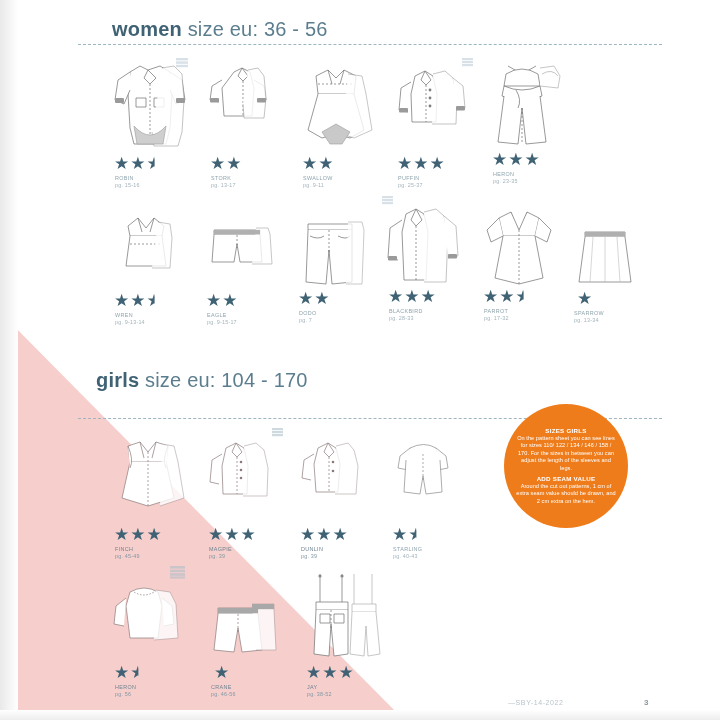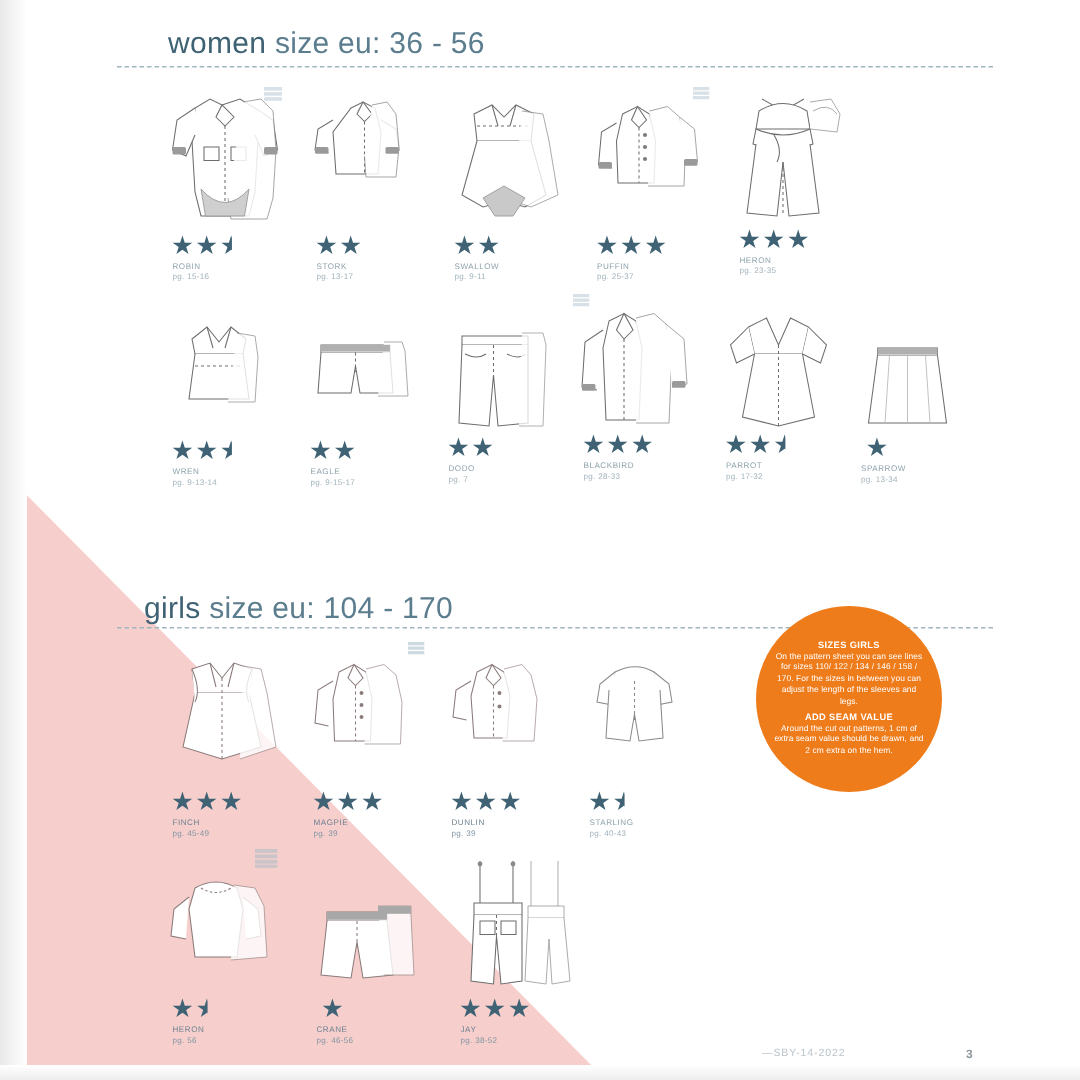--- a/index.html
+++ b/index.html
@@ -37,21 +37,21 @@
     height:0;border-top:1px dashed #9fb6c0;
   }
   
   .sec-title{
     position:absolute;
     font-size:20px;
     color:#4a6b7c;
     letter-spacing:.2px;
     white-space:nowrap;
   }
-  .sec-title .strong{font-weight:normal;color:#3f6274;}
+  .sec-title .strong{font-weight:bold;color:#3f6274;}
   .sec-title .light{font-weight:normal;color:#5b7d8e;}
   
   .cell{position:absolute;}
   .art{position:absolute;left:0;top:0;}
   .stars{
     position:absolute;
     color:#3f6274;
     letter-spacing:1px;
     white-space:nowrap;
     line-height:1;
@@ -375,21 +375,21 @@
           <rect x="22" y="34" width="40" height="4.4"></rect>
         </g>
     </svg>
     <div class="stars" style="left:14px;top:92px;font-size:17px;">★</div>
     <div class="cap" style="left:11px;top:112px;">
       <span class="nm">SPARROW</span>
       <span class="pg">pg. 13-34</span>
     </div>
   </div>
 
-  <div class="sec-title" style="left:96px;top:395px;text-align:right;">
+  <div class="sec-title" style="left:96px;top:369px;text-align:right;">
     <span class="strong">girls</span>
     <span class="light">size eu: 104 - 170</span>
   </div>
   <div class="dash-rule" style="left:78px;top:418px;width:584px;"></div>
 
   <div class="cell" style="left:104px;top:428px;width:92px;height:96px;">
     <svg class="art" width="92" height="96" viewBox="0 0 92 96">
       <g fill="#ffffff" stroke="#8a7a7a" stroke-width="0.7">
         <path d="M24 18 L36 14 L44 24 L52 14 L64 18 L62 34 L26 34 Z"></path>
         <path d="M26 34 L18 70 L44 78 L70 70 L62 34"></path>

